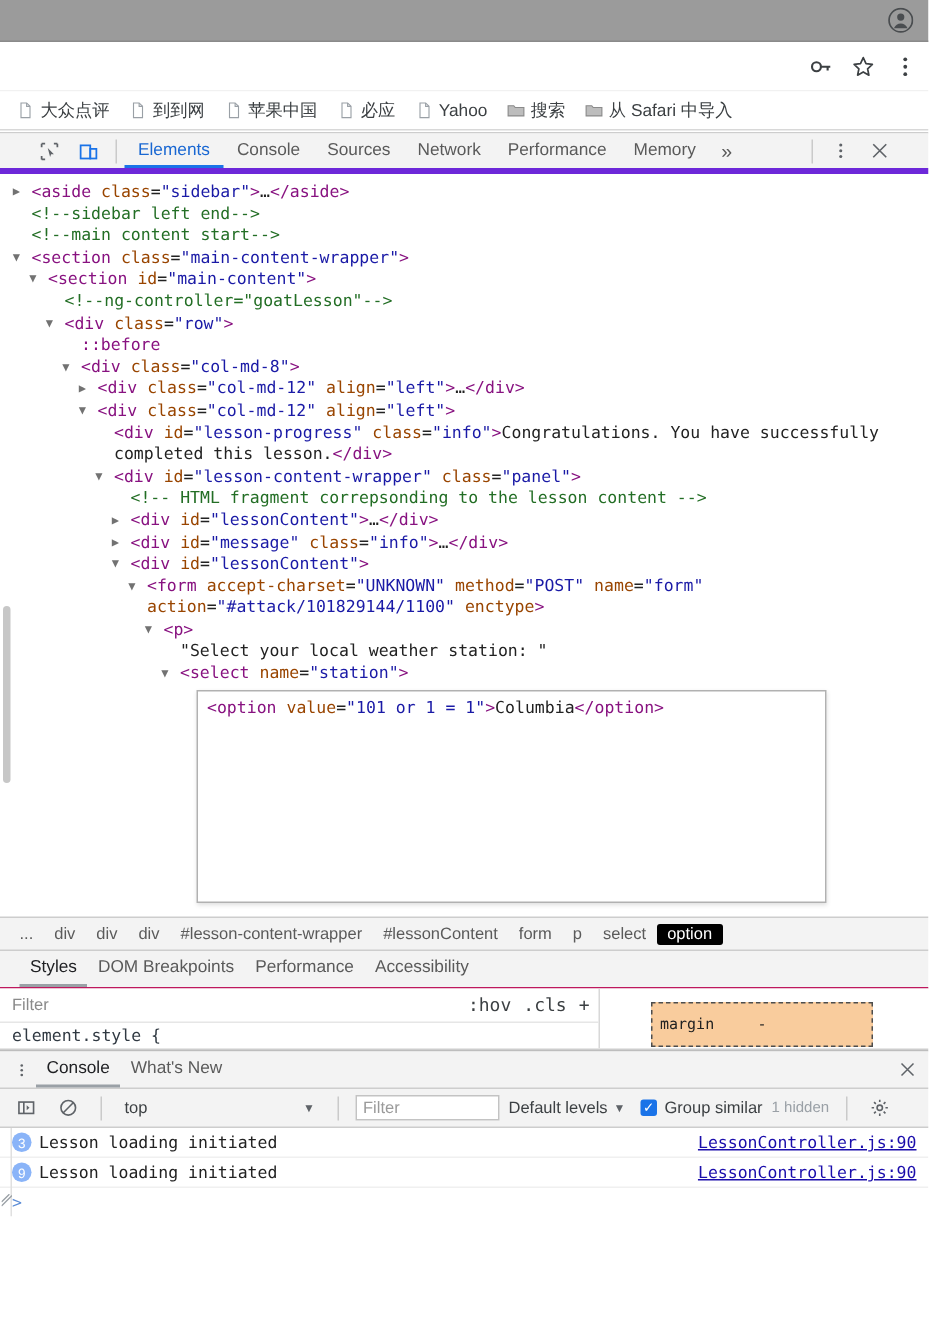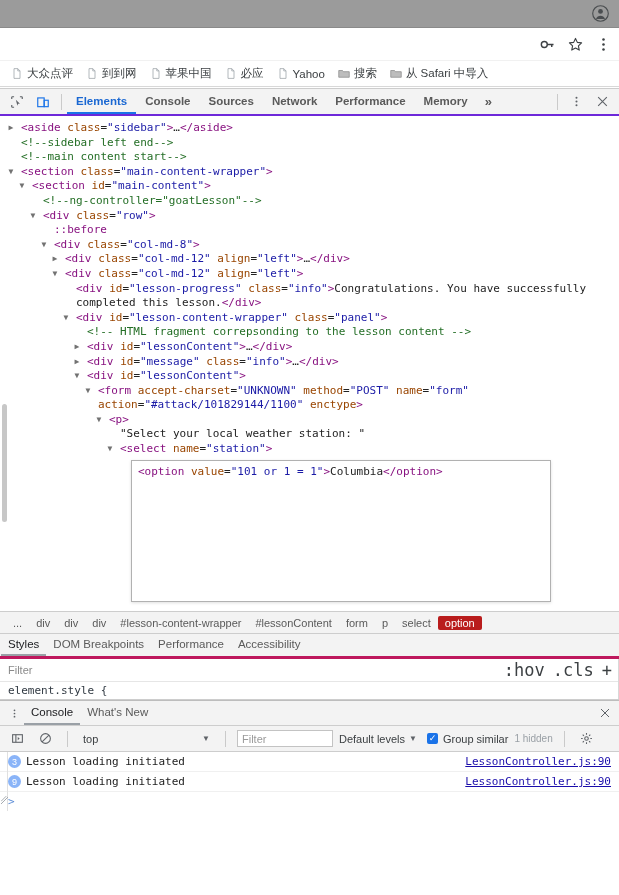--- a/index.html
+++ b/index.html
@@ -43,22 +43,22 @@
   .bm-ico { width: 12px; height: 13px; flex: 0 0 auto; }
 
   
   .devtools {
     position: absolute; top: 88px; left: 0; right: 0; bottom: 0;
     background: #fff; border-top: 1px solid #cdcdcd;
     display: flex; flex-direction: column;
   }
   .dt-toolbar {
     height: 27px; flex: 0 0 auto;
-    background: #f3f3f3; border-bottom: 2px solid #6d28d9;
-    display: flex; align-items: center; padding: 0 4px; font-weight: bold;
+    background: #f3f3f3; border-bottom: 4px solid #6d28d9;
+    display: flex; align-items: center; padding: 0 20px;
   }
   .dt-tool-btn {
     width: 26px; height: 24px; display: flex;
     align-items: center; justify-content: center;
   }
   .vsep { width: 1px; height: 16px; background: #cacaca; margin: 0 5px; }
   .dt-tabs { display: flex; align-items: stretch; height: 100%; }
   .dt-tab {
     display: flex; align-items: center; padding: 0 9px;
     font-size: 11.5px; color: #5a5a5a; height: 100%;
@@ -108,27 +108,27 @@
 
   
   .crumbs {
     flex: 0 0 22px; background: #f3f3f3;
     border-bottom: 1px solid #cdcdcd;
     display: flex; align-items: center; padding-left: 6px;
     font-size: 11px; color: #5a5a5a; gap: 0;
     font-family: "Liberation Sans", sans-serif;
   }
   .crumb { padding: 1px 7px; border-radius: 2px; white-space: nowrap; }
-  .crumb.sel { background: #b91c1c; color: #fff; }
+  .crumb.sel { background: #000000; color: #fff; }
 
   
   .style-tabs {
     flex: 0 0 25px; background: #f3f3f3;
-    border-bottom: 3px solid #be185d;
-    display: flex; align-items: stretch; padding-left: 1px;
+    border-bottom: 1px solid #be185d;
+    display: flex; align-items: stretch; padding-left: 13px;
   }
   .st {
     display: flex; align-items: center; padding: 0 7px;
     font-size: 11.5px; color: #5a5a5a;
     border-bottom: 2px solid transparent;
   }
   .st.active { color: #202124; border-bottom-color: #9aa0a6; }
 
   
   .styles-pane {
@@ -138,21 +138,21 @@
   }
   .styles-left { flex: 1 1 auto; position: relative; border-right: 1px solid #d8d8d8;}
   .filter-row {
     height: 23px; display: flex; align-items: center;
     padding: 0 6px 0 8px; border-bottom: 1px solid #e6e6e6;
     font-size: 11px; color: #8a8a8a;
   }
   .filter-actions {
     margin-left: auto; display: flex; align-items: flex-end; gap: 8px;
     font-family: "DejaVu Sans Mono", monospace;
-    font-size: 17px; color: #3c4043;
+    font-size: 12px; color: #3c4043;
   }
   .elem-style {
     font-family: "DejaVu Sans Mono", monospace;
     font-size: 11px; color: #303942; padding: 2px 0 0 8px;
   }
   .metrics {
     flex: 0 0 219px; position: relative; padding: 9px 0 0 34px;
   }
   .margin-box {
     border: 1px dashed #4d4d4d; background: #f9cc9d;
@@ -376,20 +376,26 @@
         <div class="filter-row">
           <span>Filter</span>
           <span class="filter-actions">
             <span>:hov</span>
             <span>.cls</span>
             <span>+</span>
           </span>
         </div>
         <div class="elem-style">element.style {</div>
       </div>
+      <div class="metrics">
+        <div class="margin-box">
+          <span class="lbl">margin</span>
+          <span class="dash">-</span>
+        </div>
+      </div>
     </div>
 
     <div class="drawer">
       <div class="drawer-tabs">
         <div class="dots">
           <svg width="11" height="11" viewBox="0 0 24 24">
             <circle cx="12" cy="5" r="1.9" fill="#5f6368"></circle>
             <circle cx="12" cy="12" r="1.9" fill="#5f6368"></circle>
             <circle cx="12" cy="19" r="1.9" fill="#5f6368"></circle>
           </svg>

